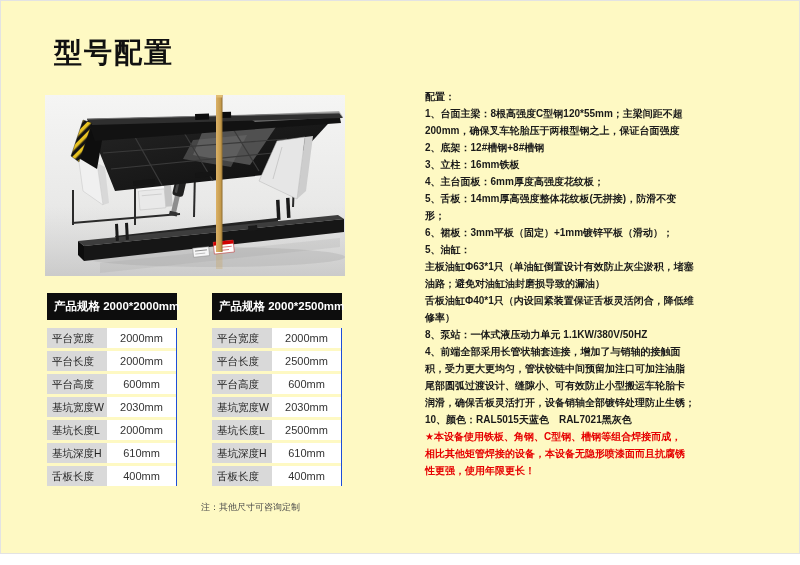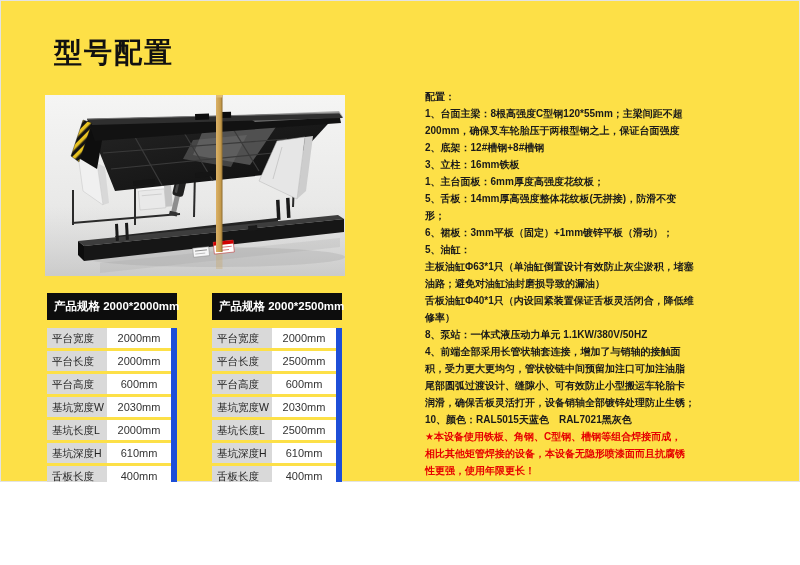--- a/index.html
+++ b/index.html
@@ -1,39 +1,39 @@
 <!DOCTYPE html>
 <html><head>
 <meta charset="utf-8">
 <style>
   * { margin:0; padding:0; box-sizing:border-box; }
   html,body { background:#ffffff; }
   body { font-family:"Liberation Sans","DejaVu Sans",sans-serif; }
   .page {
-    position:relative; width:800px; height:482px; background:#fde047;
+    position:relative; width:800px; height:554px; background:#fef9c3;
     overflow:hidden; box-shadow: inset 0 0 0 1px #e3e3e3;
   }
   .page-title {
     position:absolute; left:54px; top:34px;
     font-size:28px; font-weight:bold; color:#111; letter-spacing:2px;
   }
   .product-image {
     position:absolute; left:45px; top:95px; width:300px; height:181px;
   }
   .product-image svg { display:block; }
 
   
   .spec-table { position:absolute; top:293px; width:130px; }
   .spec-table.t0 { left:47px; }
   .spec-table.t1 { left:212px; }
   .spec-header {
     height:27px; line-height:27px; background:#0d0d0d; color:#fff;
     font-size:11.5px; font-weight:bold; padding-left:7px; white-space:nowrap;
   }
-  .spec-body { margin-top:8px; border-right:6px solid #1d4ed8; }
+  .spec-body { margin-top:8px; border-right:1px solid #1d4ed8; }
   .spec-row { display:flex; height:20px; margin-bottom:3px; }
   .spec-label {
     width:60px; background:#d9d9d9; color:#222; font-size:10.5px;
     line-height:20px; padding-left:5px; white-space:nowrap;
   }
   .spec-value {
     flex:1; text-align:center; color:#333; font-size:11px; line-height:20px;
     background:#fff; white-space:nowrap;
   }
   .spec-note {
@@ -255,21 +255,21 @@
 
   <div class="spec-note">注：其他尺寸可咨询定制</div>
 
   <div class="config-col">
     <div class="cfg-line">配置：</div>
     <div>
         <div class="cfg-line">1、台面主梁：8根高强度C型钢120*55mm；主梁间距不超</div>
         <div class="cfg-line">200mm，确保叉车轮胎压于两根型钢之上，保证台面强度</div>
         <div class="cfg-line">2、底架：12#槽钢+8#槽钢</div>
         <div class="cfg-line">3、立柱：16mm铁板</div>
-        <div class="cfg-line">1、主台面板：6mm厚度高强度花纹板；</div>
+        <div class="cfg-line">4、主台面板：6mm厚度高强度花纹板；</div>
         <div class="cfg-line">5、舌板：14mm厚高强度整体花纹板(无拼接)，防滑不变</div>
         <div class="cfg-line">形；</div>
         <div class="cfg-line">6、裙板：3mm平板（固定）+1mm镀锌平板（滑动）；</div>
         <div class="cfg-line">5、油缸：</div>
         <div class="cfg-line">主板油缸Φ63*1只（单油缸倒置设计有效防止灰尘淤积，堵塞</div>
         <div class="cfg-line">油路；避免对油缸油封磨损导致的漏油）</div>
         <div class="cfg-line">舌板油缸Φ40*1只（内设回紧装置保证舌板灵活闭合，降低维</div>
         <div class="cfg-line">修率）</div>
         <div class="cfg-line">8、泵站：一体式液压动力单元 1.1KW/380V/50HZ</div>
         <div class="cfg-line">4、前端全部采用长管状轴套连接，增加了与销轴的接触面</div>

